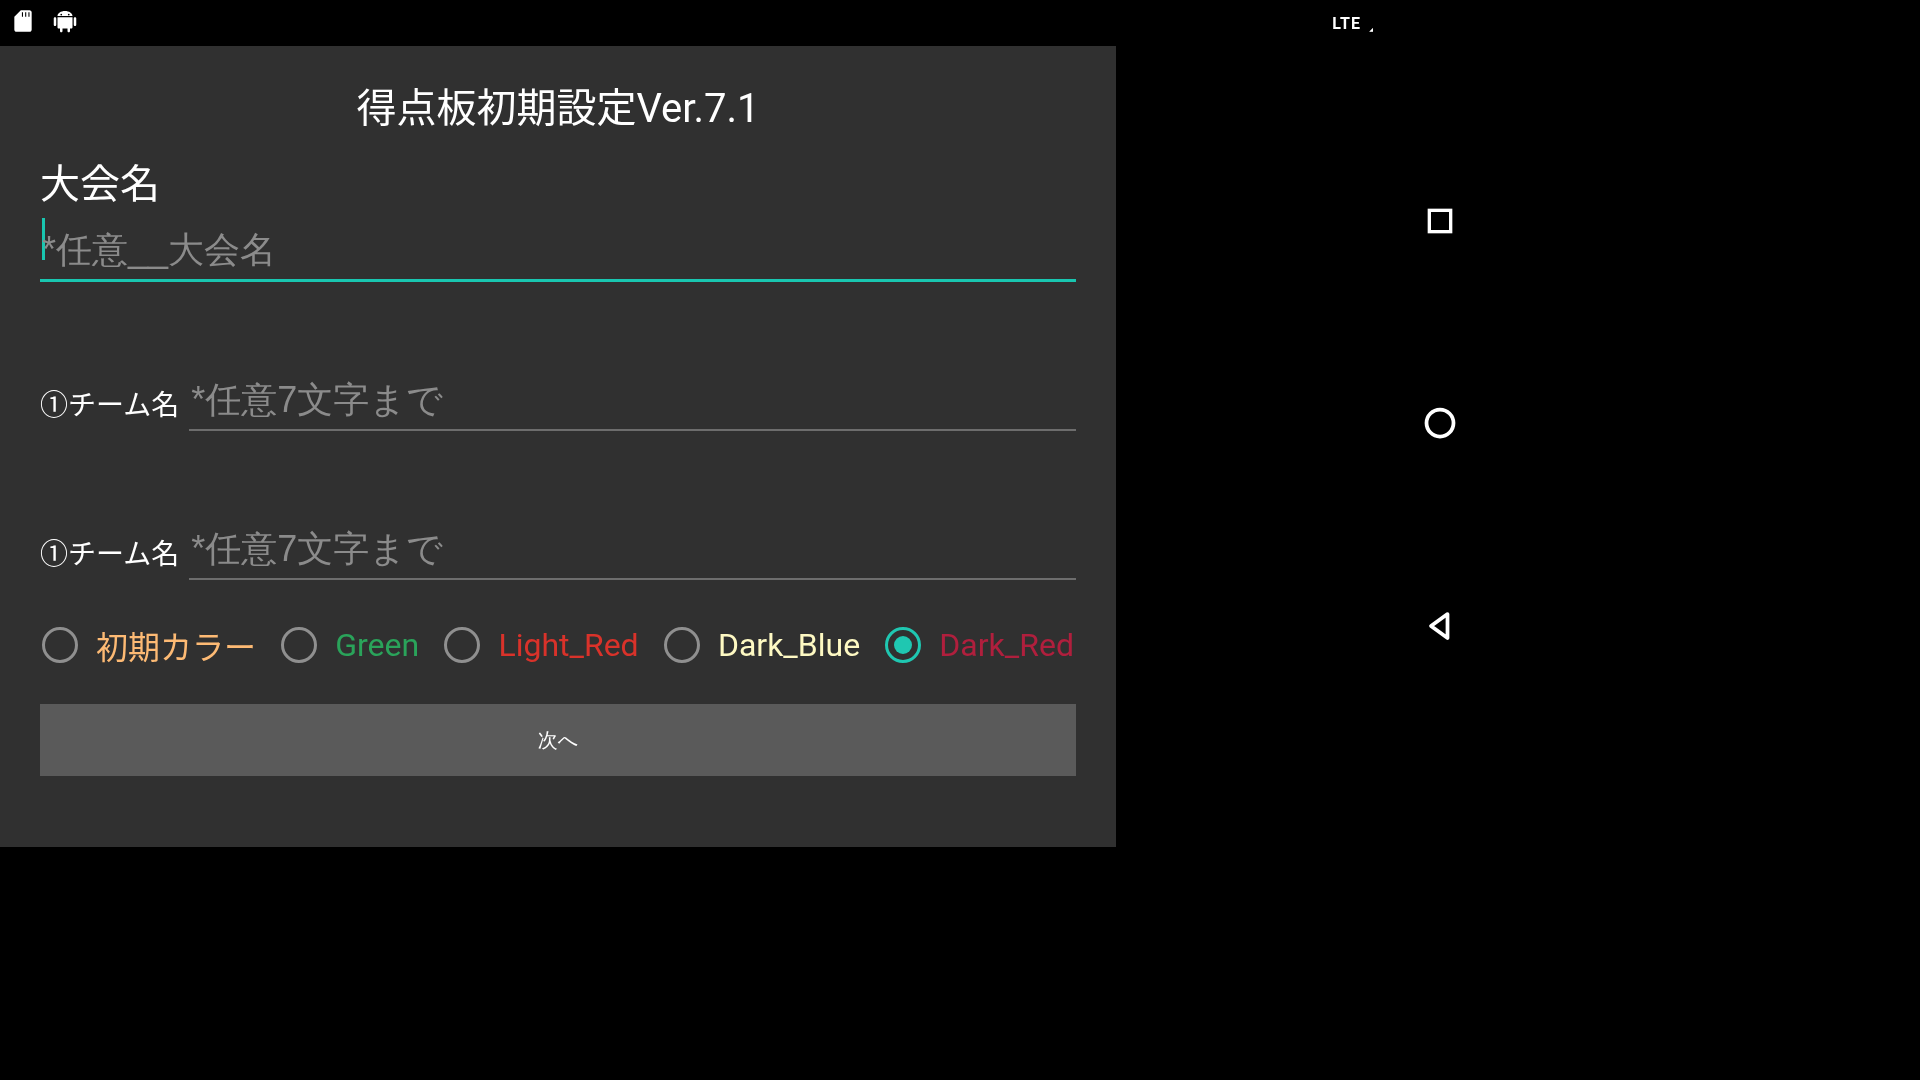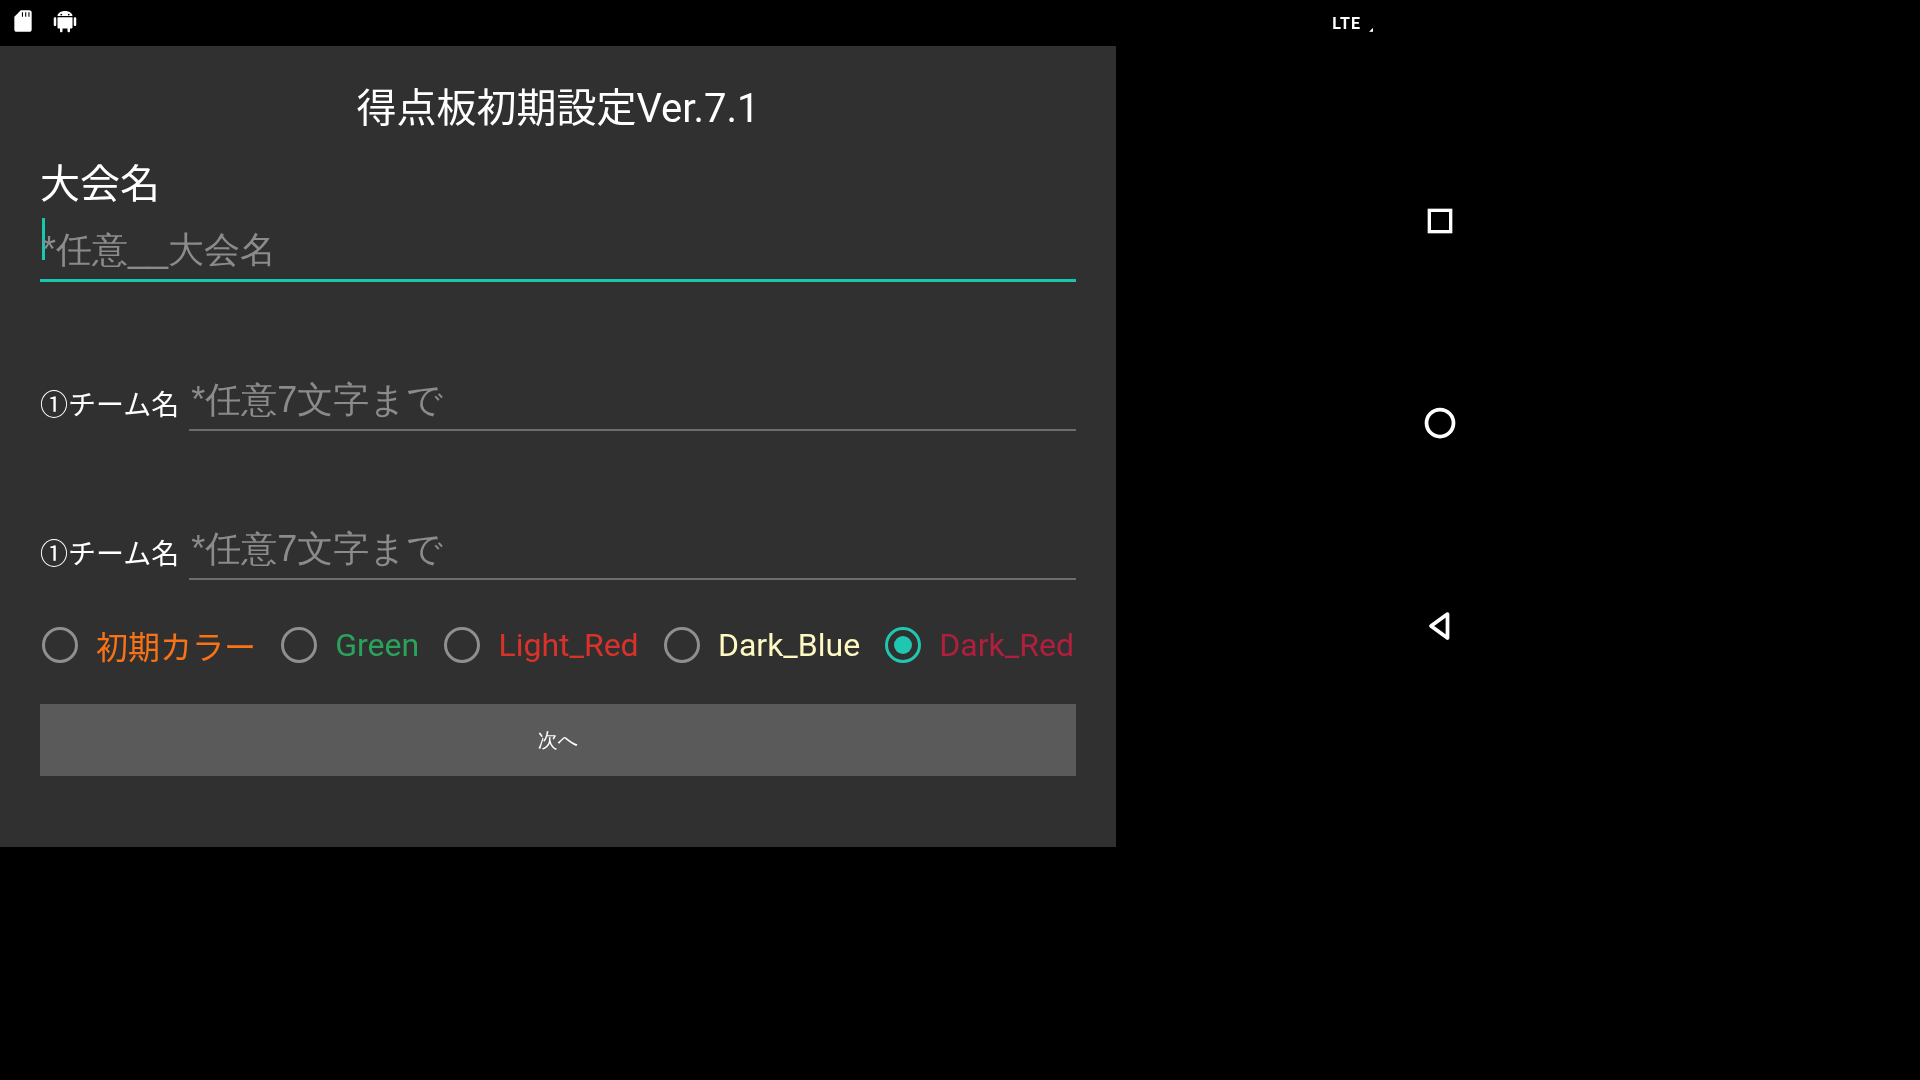--- a/index.html
+++ b/index.html
@@ -146,21 +146,21 @@
     background: #000;
     display: flex;
     flex-direction: column;
     align-items: center;
     justify-content: space-around;
     padding: 120px 0;
   }
   .nav-icon { width: 40px; height: 40px; display:flex; align-items:center; justify-content:center; }
 
   
-  .c-default { color: #f97316; }
+  .c-default { color: #fdba74; }
   .c-green { color: #2aa35a; text-align: center; }
   .c-lightred { color: #d9322a; }
   .c-darkblue { color: #fef9c3; }
   .c-darkred { color: #b01f3d; }
 </style>
 </head>
 <body>
 
 <div class="status-bar">
   <div class="status-left">

